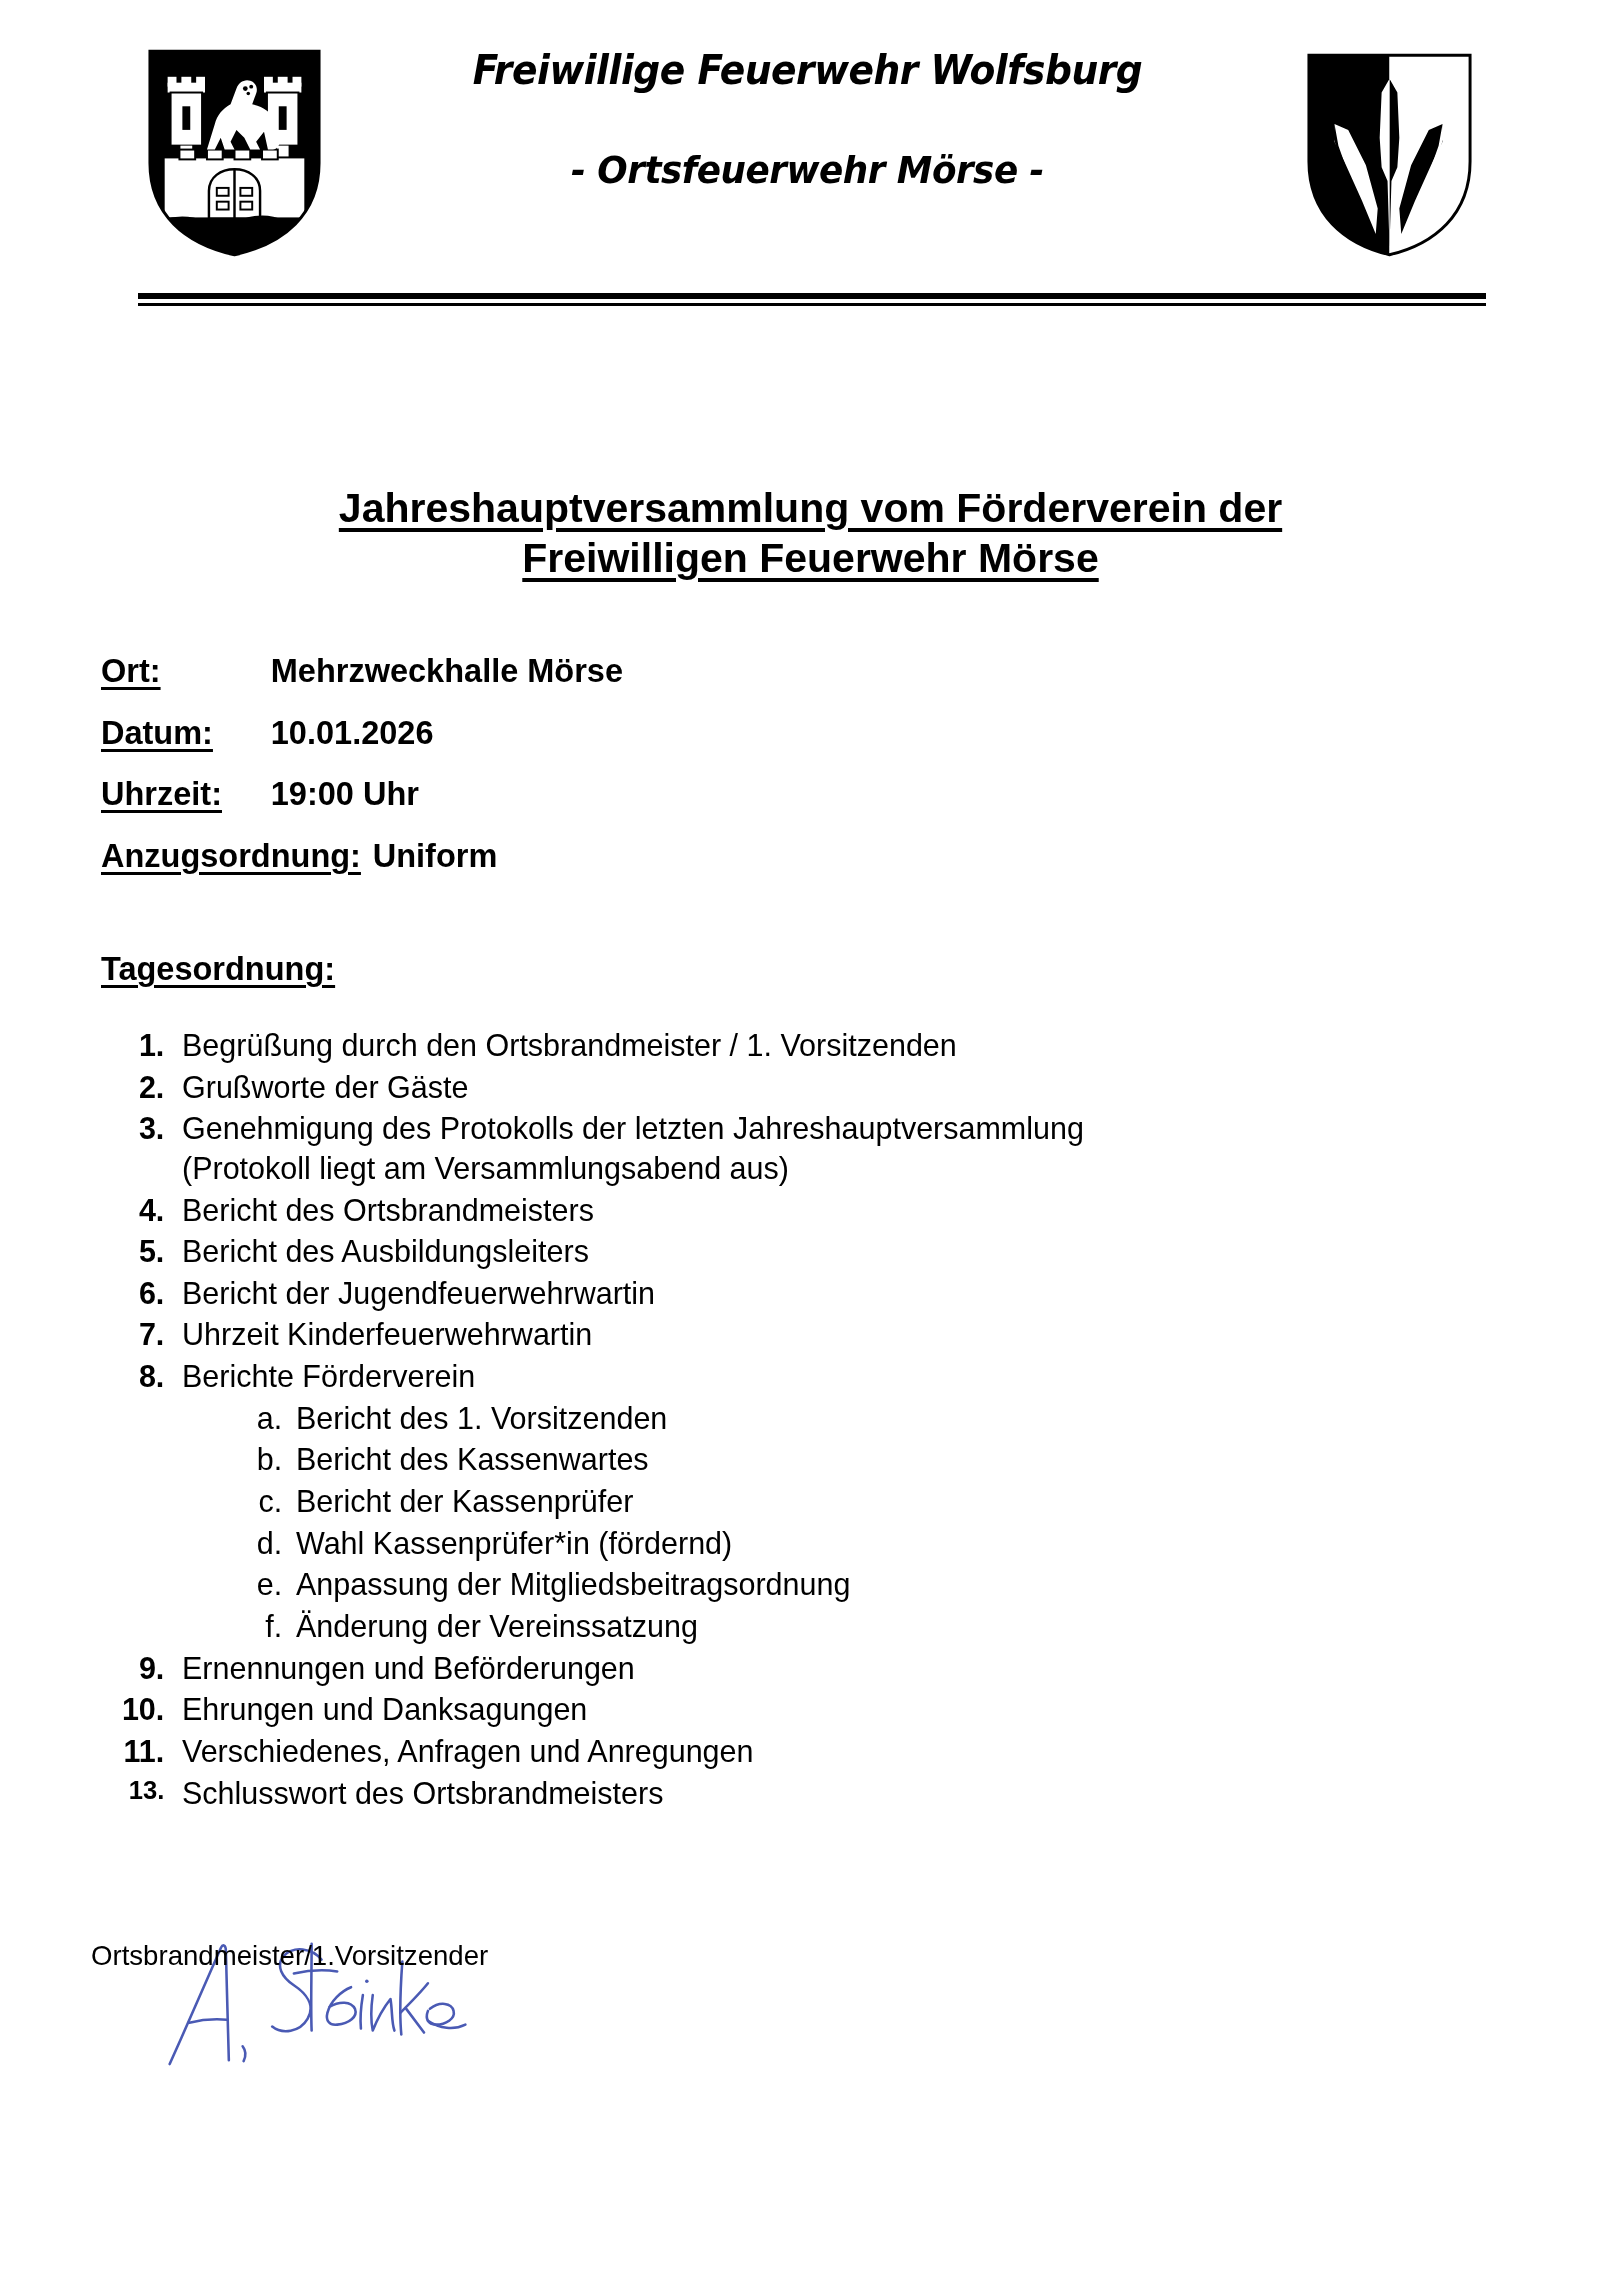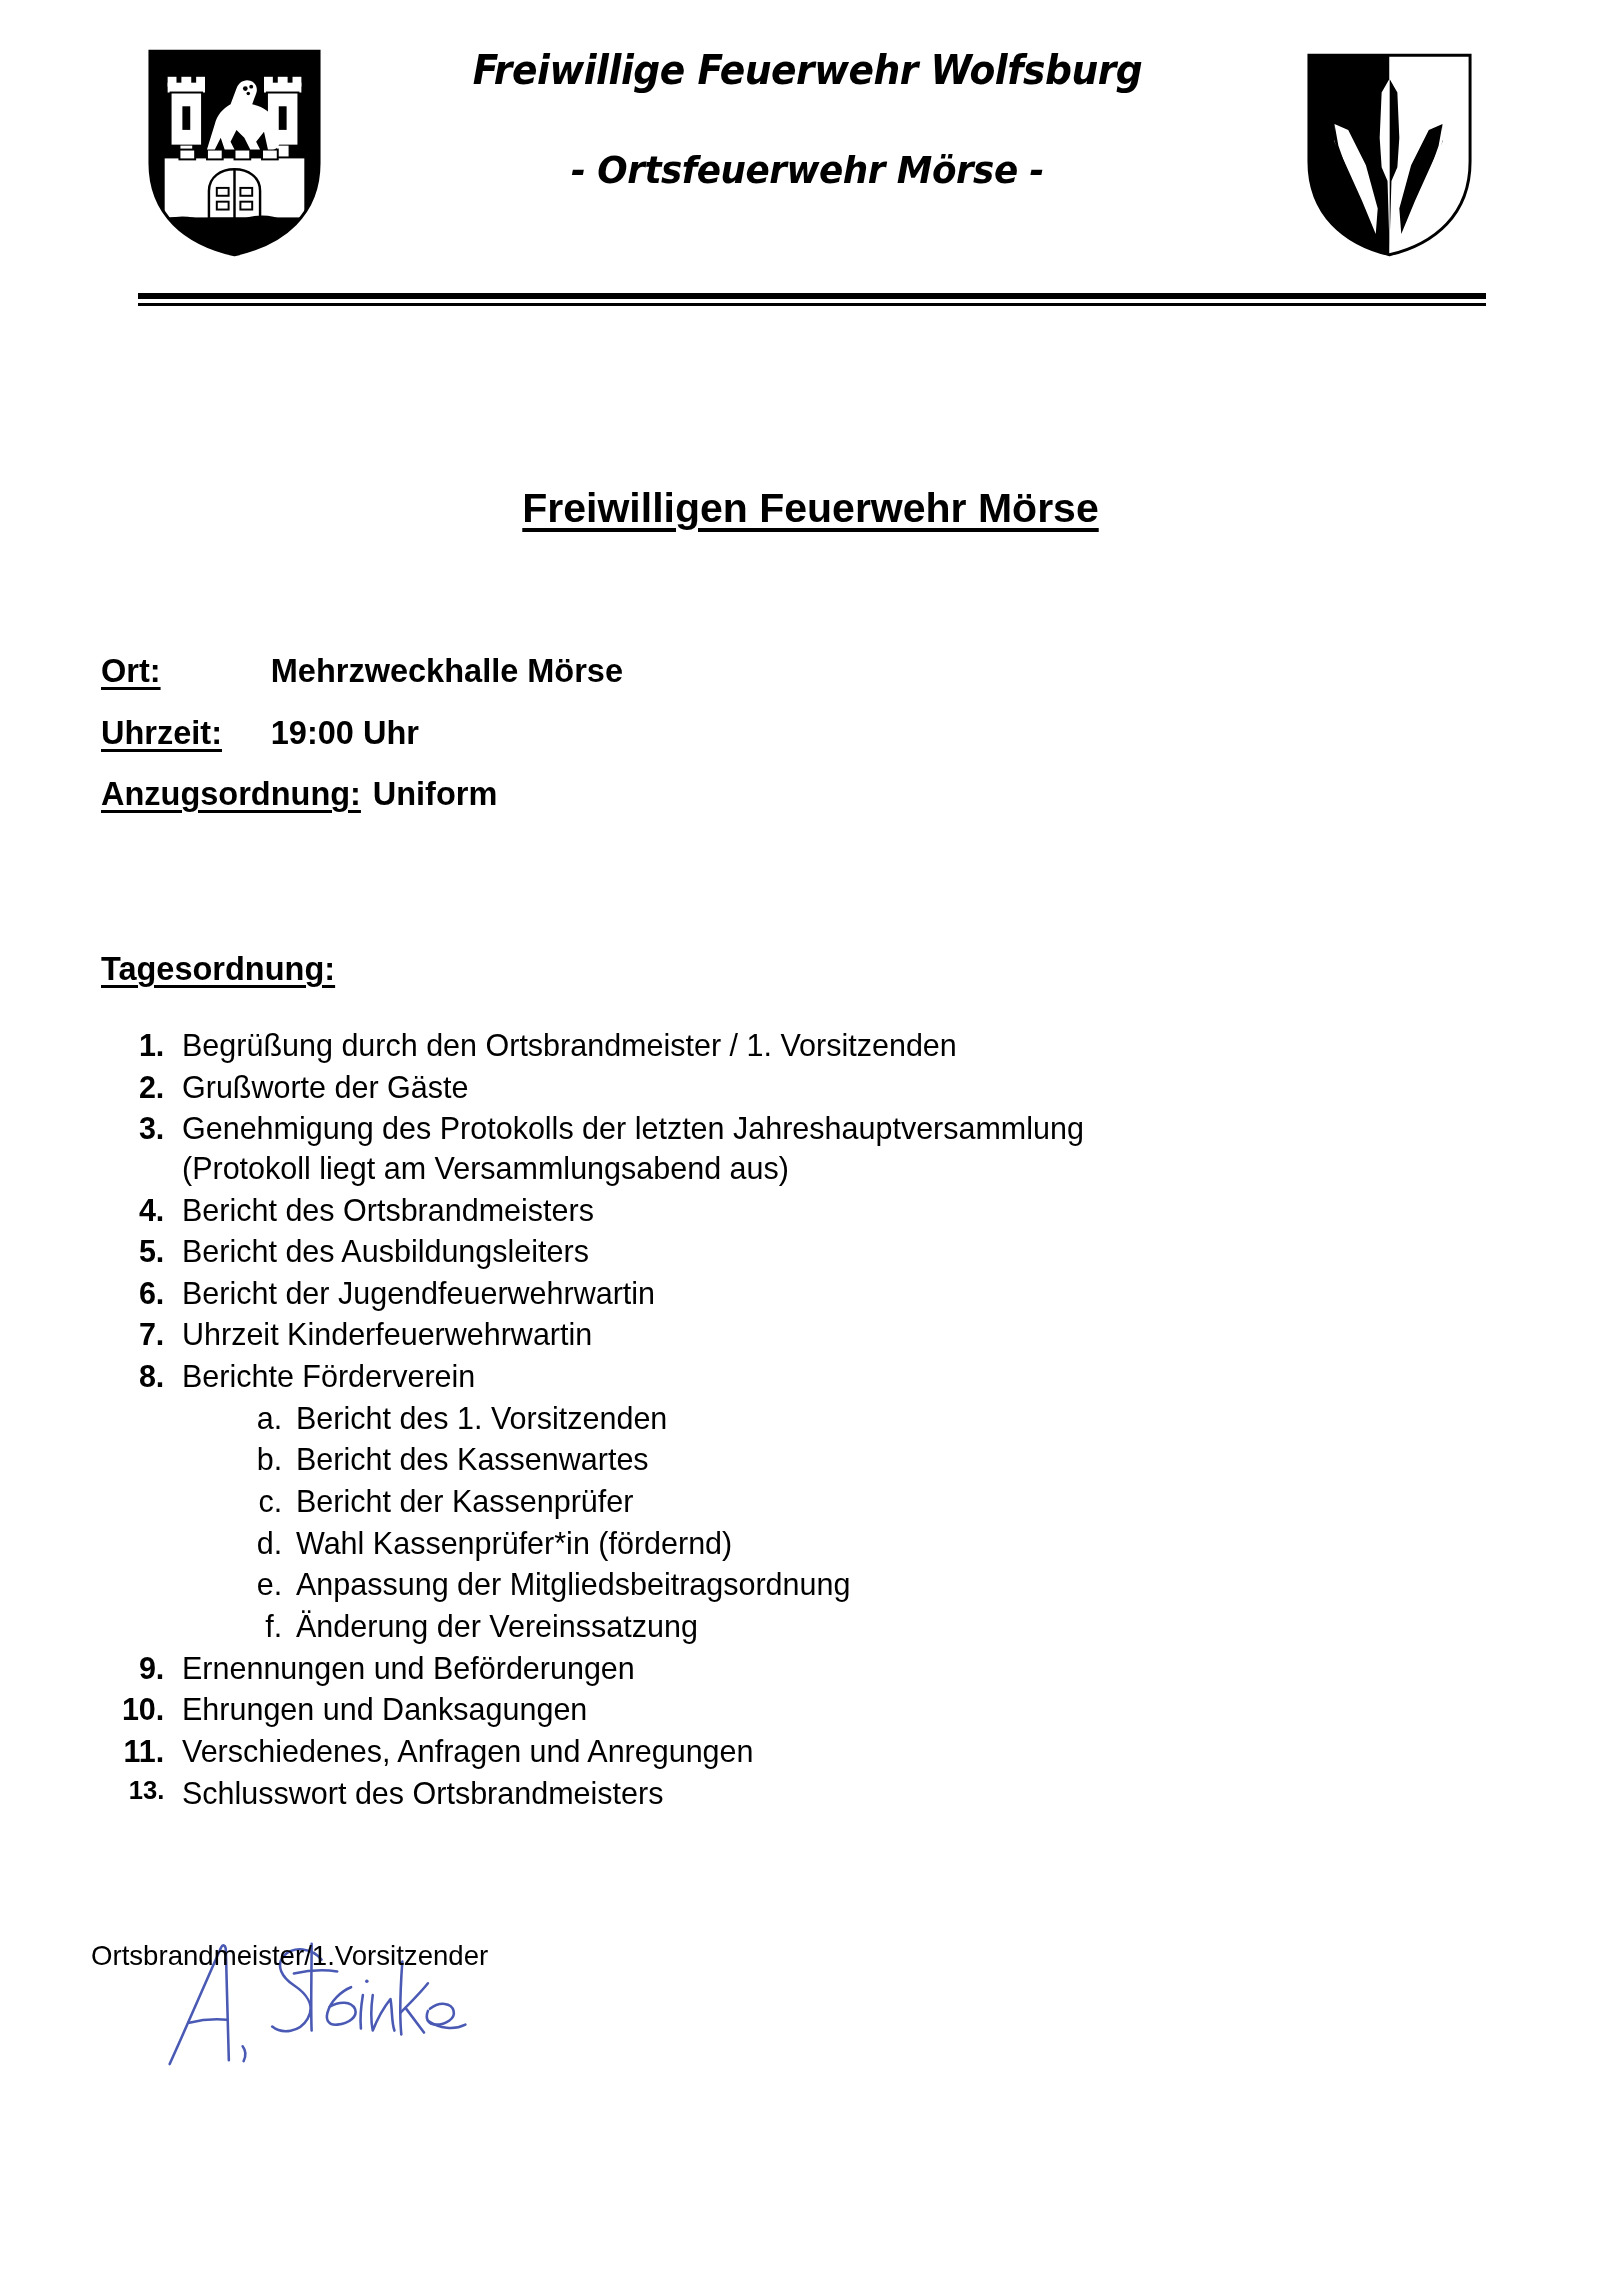--- a/index.html
+++ b/index.html
@@ -290,27 +290,32 @@
   </div>
 
   <div class="rule-wrap">
     <div class="rule-thick"></div>
     <div class="rule-gap"></div>
     <div class="rule-thin"></div>
   </div>
 
 
   <div class="h-main" id="heading-2">
+    <div><span class="u">Jahreshauptversammlung vom Förderverein der</span></div>
     <div><span class="u">Freiwilligen Feuerwehr Mörse</span></div>
   </div>
 
   <div class="details">
     <div class="detail-row">
       <span class="detail-label w-fixed">Ort:</span>
       <span class="detail-value">Mehrzweckhalle Mörse</span>
+    </div>
+    <div class="detail-row">
+      <span class="detail-label w-fixed">Datum:</span>
+      <span class="detail-value">10.01.2026</span>
     </div>
     <div class="detail-row">
       <span class="detail-label w-fixed">Uhrzeit:</span>
       <span class="detail-value">19:00 Uhr</span>
     </div>
     <div class="detail-row">
       <span class="detail-label">Anzugsordnung:</span>
       <span class="detail-value">Uniform</span>
     </div>
   </div>

